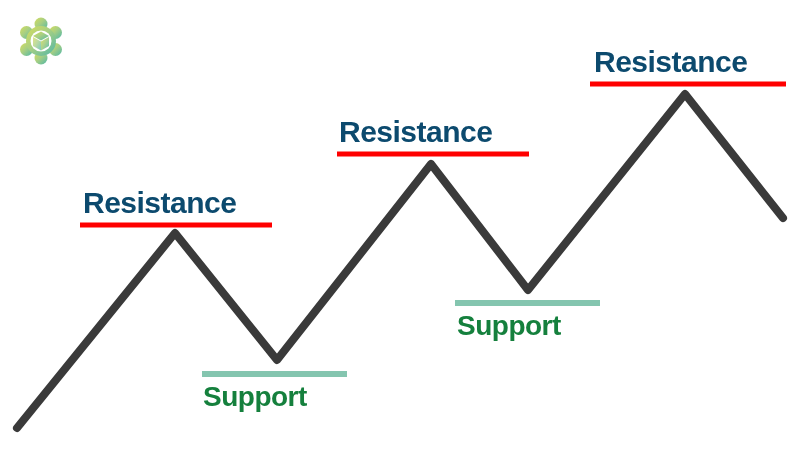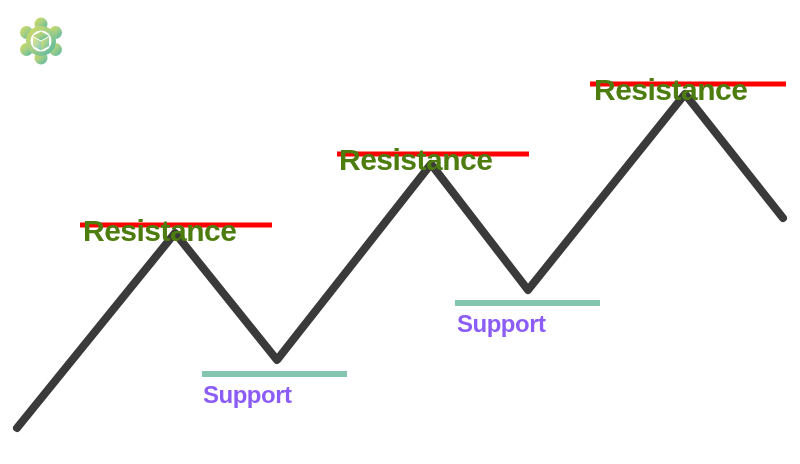--- a/index.html
+++ b/index.html
@@ -27,27 +27,26 @@
   }
   .label {
     position: absolute;
     font-family: "Liberation Sans", sans-serif;
     font-weight: bold;
     white-space: nowrap;
     letter-spacing: -0.5px;
     line-height: 1;
   }
   .label-resistance {
-    color: #4d7c0f;
+    color: #0c4a6e;
     font-size: 30px;
-    margin-top: 28px;
   }
   .label-support {
-    color: #8b5cf6;
-    font-size: 24px;
+    color: #15803d;
+    font-size: 28px;
   }
   #logo {
     position: absolute;
     left: 16px;
     top: 16px;
     width: 50px;
     height: 50px;
   }
 </style>
 </head>

